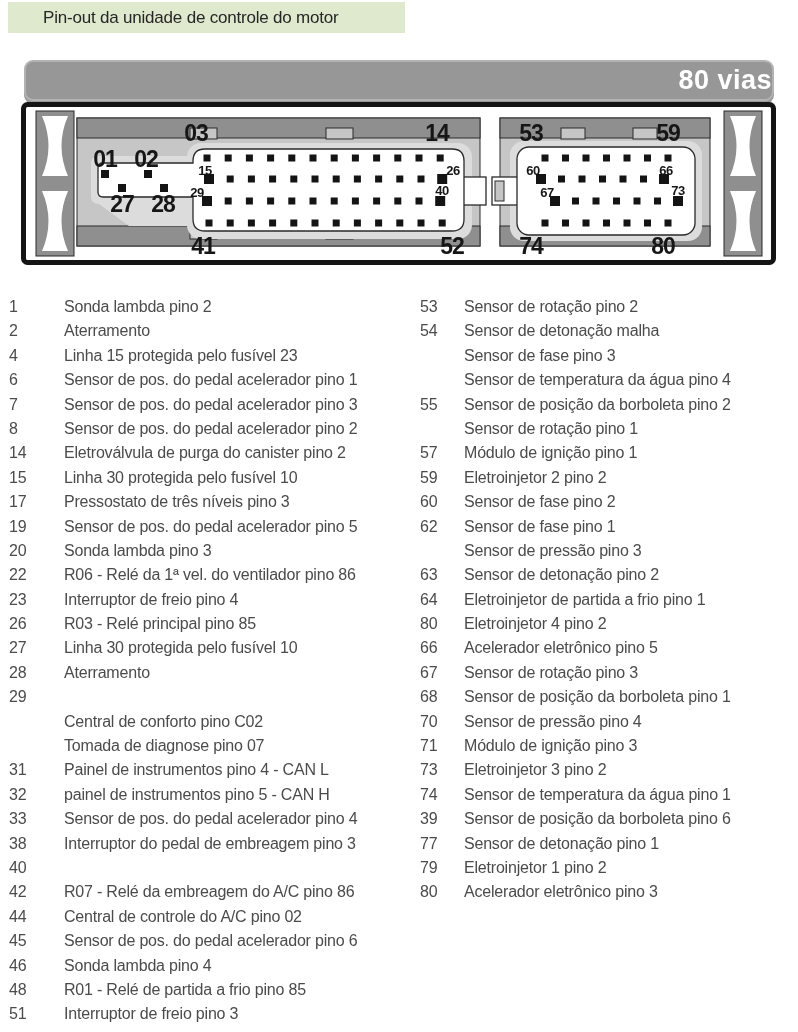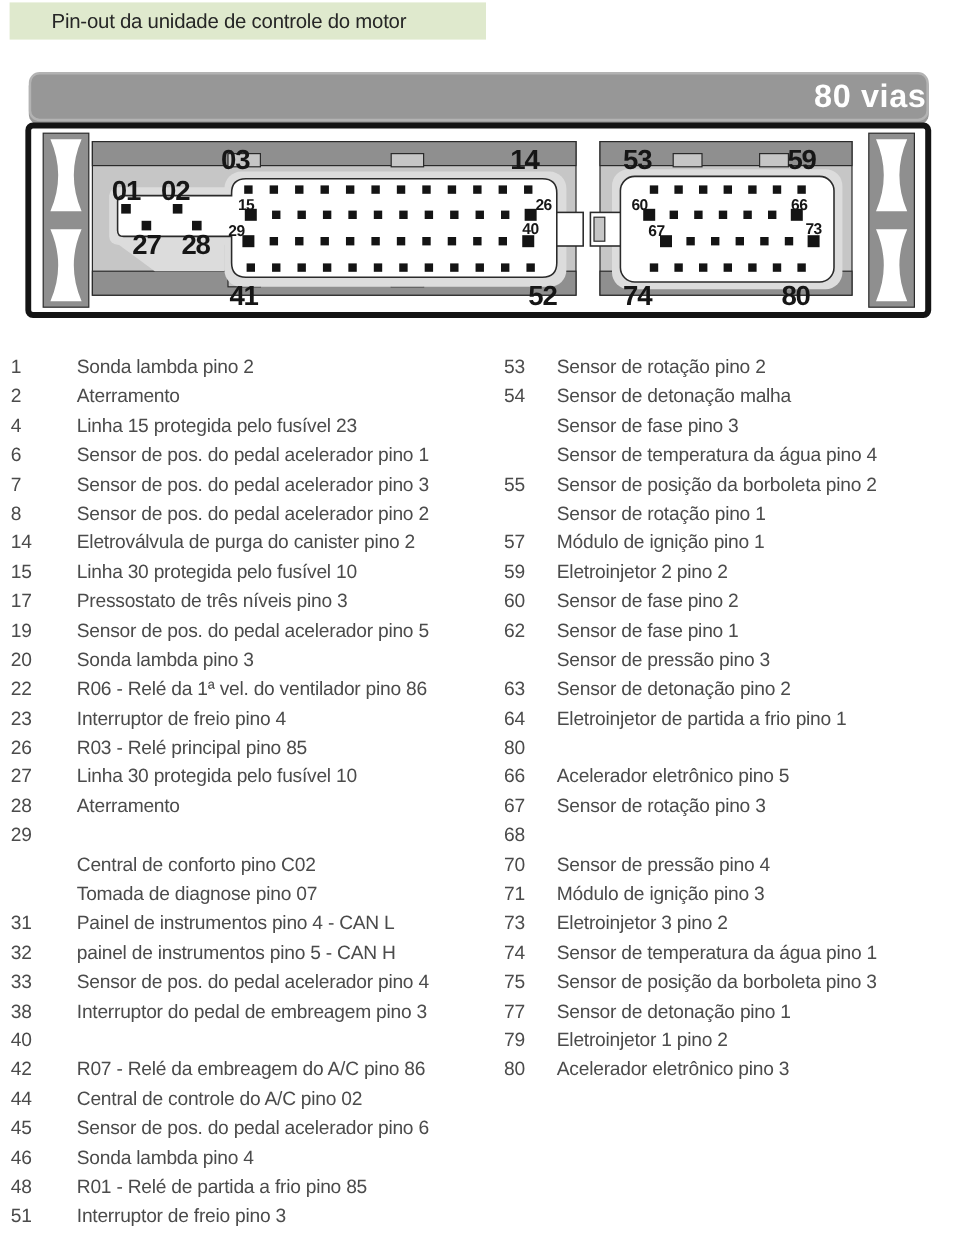--- a/index.html
+++ b/index.html
@@ -401,51 +401,53 @@
       <div class="pin-row">
         <span class="pin-num">63</span>
         <span class="pin-desc">Sensor de detonação pino 2</span>
       </div>
       <div class="pin-row">
         <span class="pin-num">64</span>
         <span class="pin-desc">Eletroinjetor de partida a frio pino 1</span>
       </div>
       <div class="pin-row">
         <span class="pin-num">80</span>
+        <span class="pin-desc">Eletroinjetor 4 pino 2</span>
       </div>
       <div class="pin-row">
         <span class="pin-num">66</span>
         <span class="pin-desc">Acelerador eletrônico pino 5</span>
       </div>
       <div class="pin-row">
         <span class="pin-num">67</span>
         <span class="pin-desc">Sensor de rotação pino 3</span>
       </div>
       <div class="pin-row">
         <span class="pin-num">68</span>
+        <span class="pin-desc">Sensor de posição da borboleta pino 1</span>
       </div>
       <div class="pin-row">
         <span class="pin-num">70</span>
         <span class="pin-desc">Sensor de pressão pino 4</span>
       </div>
       <div class="pin-row">
         <span class="pin-num">71</span>
         <span class="pin-desc">Módulo de ignição pino 3</span>
       </div>
       <div class="pin-row">
         <span class="pin-num">73</span>
         <span class="pin-desc">Eletroinjetor 3 pino 2</span>
       </div>
       <div class="pin-row">
         <span class="pin-num">74</span>
         <span class="pin-desc">Sensor de temperatura da água pino 1</span>
       </div>
       <div class="pin-row">
-        <span class="pin-num">75</span>
-        <span class="pin-desc">Sensor de posição da borboleta pino 3</span>
+        <span class="pin-num">39</span>
+        <span class="pin-desc">Sensor de posição da borboleta pino 6</span>
       </div>
       <div class="pin-row">
         <span class="pin-num">77</span>
         <span class="pin-desc">Sensor de detonação pino 1</span>
       </div>
       <div class="pin-row">
         <span class="pin-num">79</span>
         <span class="pin-desc">Eletroinjetor 1 pino 2</span>
       </div>
       <div class="pin-row">

